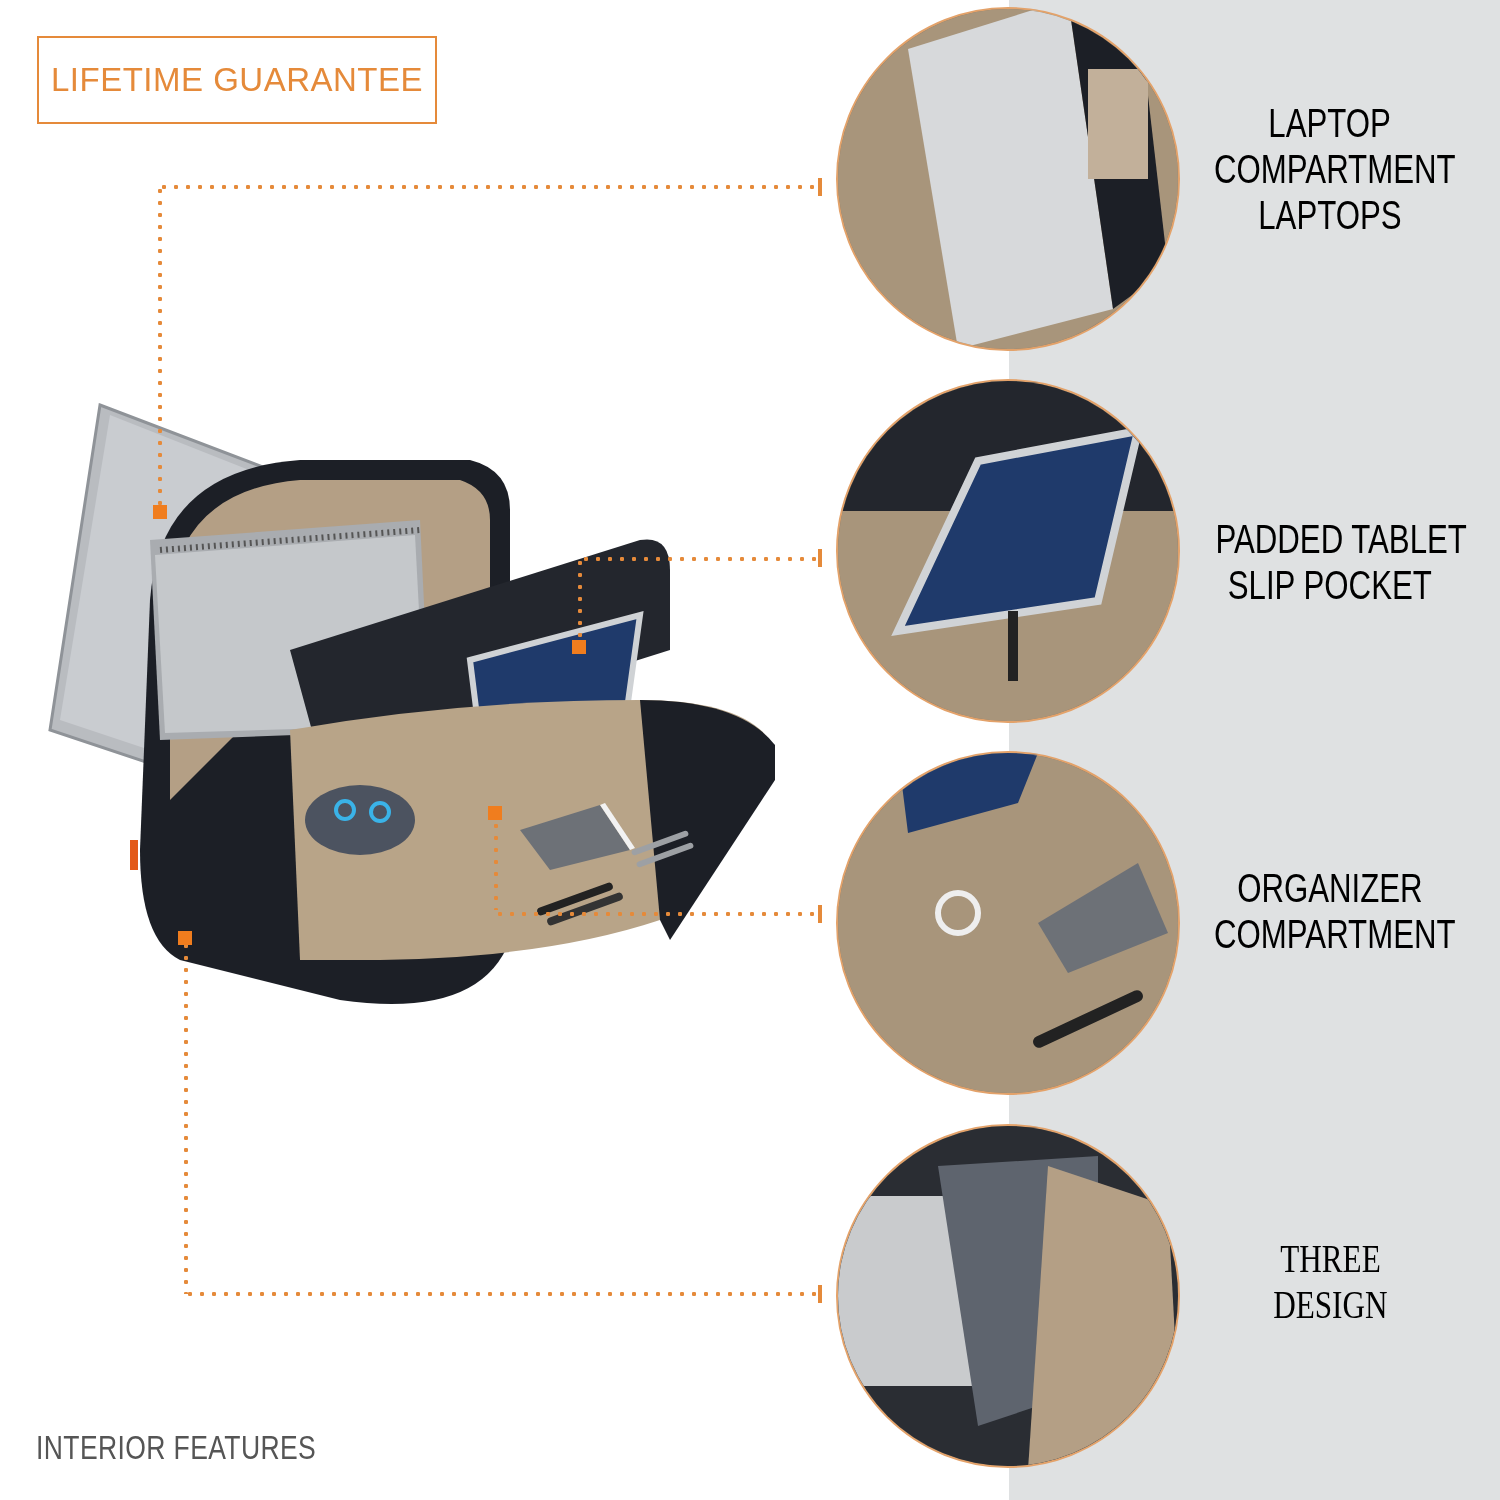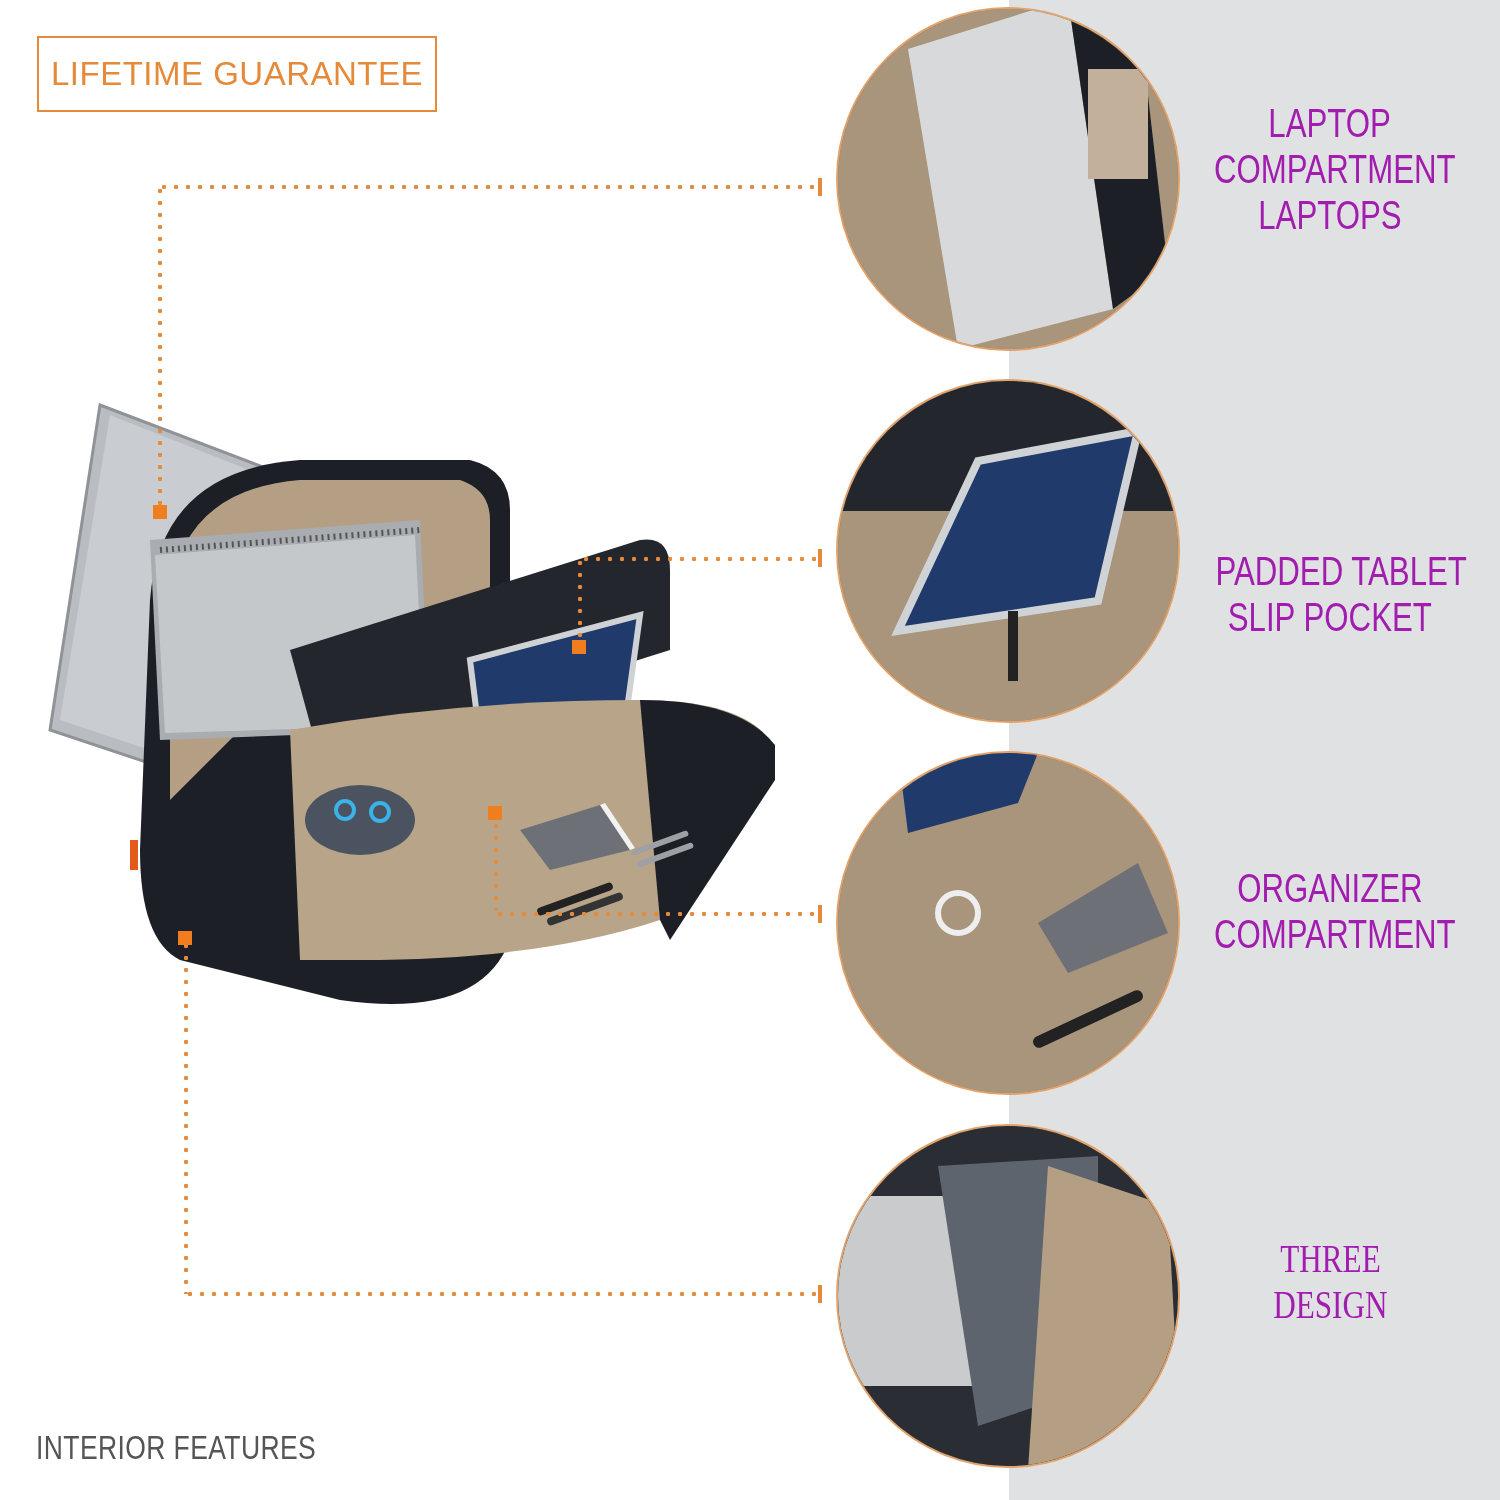--- a/index.html
+++ b/index.html
@@ -1,25 +1,25 @@
 <!DOCTYPE html>
 <html><head>
 <meta charset="utf-8">
 <style>
   html,body{margin:0;padding:0;}
   body{width:1500px;height:1500px;position:relative;overflow:hidden;background:#ffffff;font-family:"Liberation Sans","DejaVu Sans",sans-serif;}
   .gray-panel{position:absolute;left:1009px;top:0;width:491px;height:1500px;background:#dfe1e2;}
-  .badge{position:absolute;left:37px;top:36px;width:400px;height:76px;border:2px solid #e58a3a;box-sizing:border-box;display:flex;align-items:center;justify-content:center;color:#e58a3a;font-size:33px;letter-spacing:0.5px;background:#fff;}
+  .badge{position:absolute;left:37px;top:36px;width:400px;height:88px;border:2px solid #e58a3a;box-sizing:border-box;display:flex;align-items:center;justify-content:center;color:#e58a3a;font-size:33px;letter-spacing:0.5px;background:#fff;}
   .footer{position:absolute;left:36px;top:1428px;font-size:34px;color:#555;font-family:"Liberation Sans Narrow","Liberation Sans",sans-serif;transform:scaleX(0.78);transform-origin:left top;letter-spacing:0.5px;}
   .dot-h{position:absolute;height:4px;background-image:radial-gradient(circle,#e58a3a 2px,transparent 2.4px);background-size:12px 4px;background-repeat:repeat-x;}
   .dot-v{position:absolute;width:4px;background-image:radial-gradient(circle,#e58a3a 2px,transparent 2.4px);background-size:4px 12px;background-repeat:repeat-y;}
   .tick{position:absolute;width:4px;height:18px;background:#e58a3a;}
   .marker{position:absolute;width:14px;height:14px;background:#f07d1e;}
   .circle{position:absolute;left:836px;width:344px;height:344px;border-radius:50%;border:2px solid #e3a26a;box-sizing:border-box;overflow:hidden;background:#8a7b68;}
-  .label{position:absolute;left:1180px;width:300px;text-align:center;color:#a21caf;font-size:40px;line-height:46px;font-family:"Liberation Sans Narrow","Liberation Sans",sans-serif;}
+  .label{position:absolute;left:1180px;width:300px;text-align:center;color:#000000;font-size:40px;line-height:46px;font-family:"Liberation Sans Narrow","Liberation Sans",sans-serif;}
   .label span{display:inline-block;transform:scaleX(0.78);white-space:nowrap;}
   .bag{position:absolute;left:40px;top:400px;width:740px;height:640px;}
 </style>
 </head>
 <body>
 
 <div class="gray-panel"></div>
 
 <div class="badge">
     <span>LIFETIME GUARANTEE</span>
@@ -111,21 +111,21 @@
       <polygon points="100,40 260,30 260,260 140,300" fill="#5e646e"></polygon>
       <polygon points="210,40 330,80 344,344 190,344" fill="#b49f85"></polygon>
     </svg>
 </div>
 
 <div class="label" style="top:100px;">
   <div><span>LAPTOP</span></div>
   <div><span>COMPARTMENT</span></div>
   <div><span>LAPTOPS</span></div>
 </div>
-<div class="label" style="top:548px;">
+<div class="label" style="top:516px;">
   <div><span>PADDED TABLET</span></div>
   <div><span>SLIP POCKET</span></div>
 </div>
 <div class="label" style="top:865px;">
   <div><span>ORGANIZER</span></div>
   <div><span>COMPARTMENT</span></div>
 </div>
 <div class="label" style="top:1236px;font-family:Liberation Serif, serif;">
   <div><span>THREE</span></div>
   <div><span>DESIGN</span></div>

